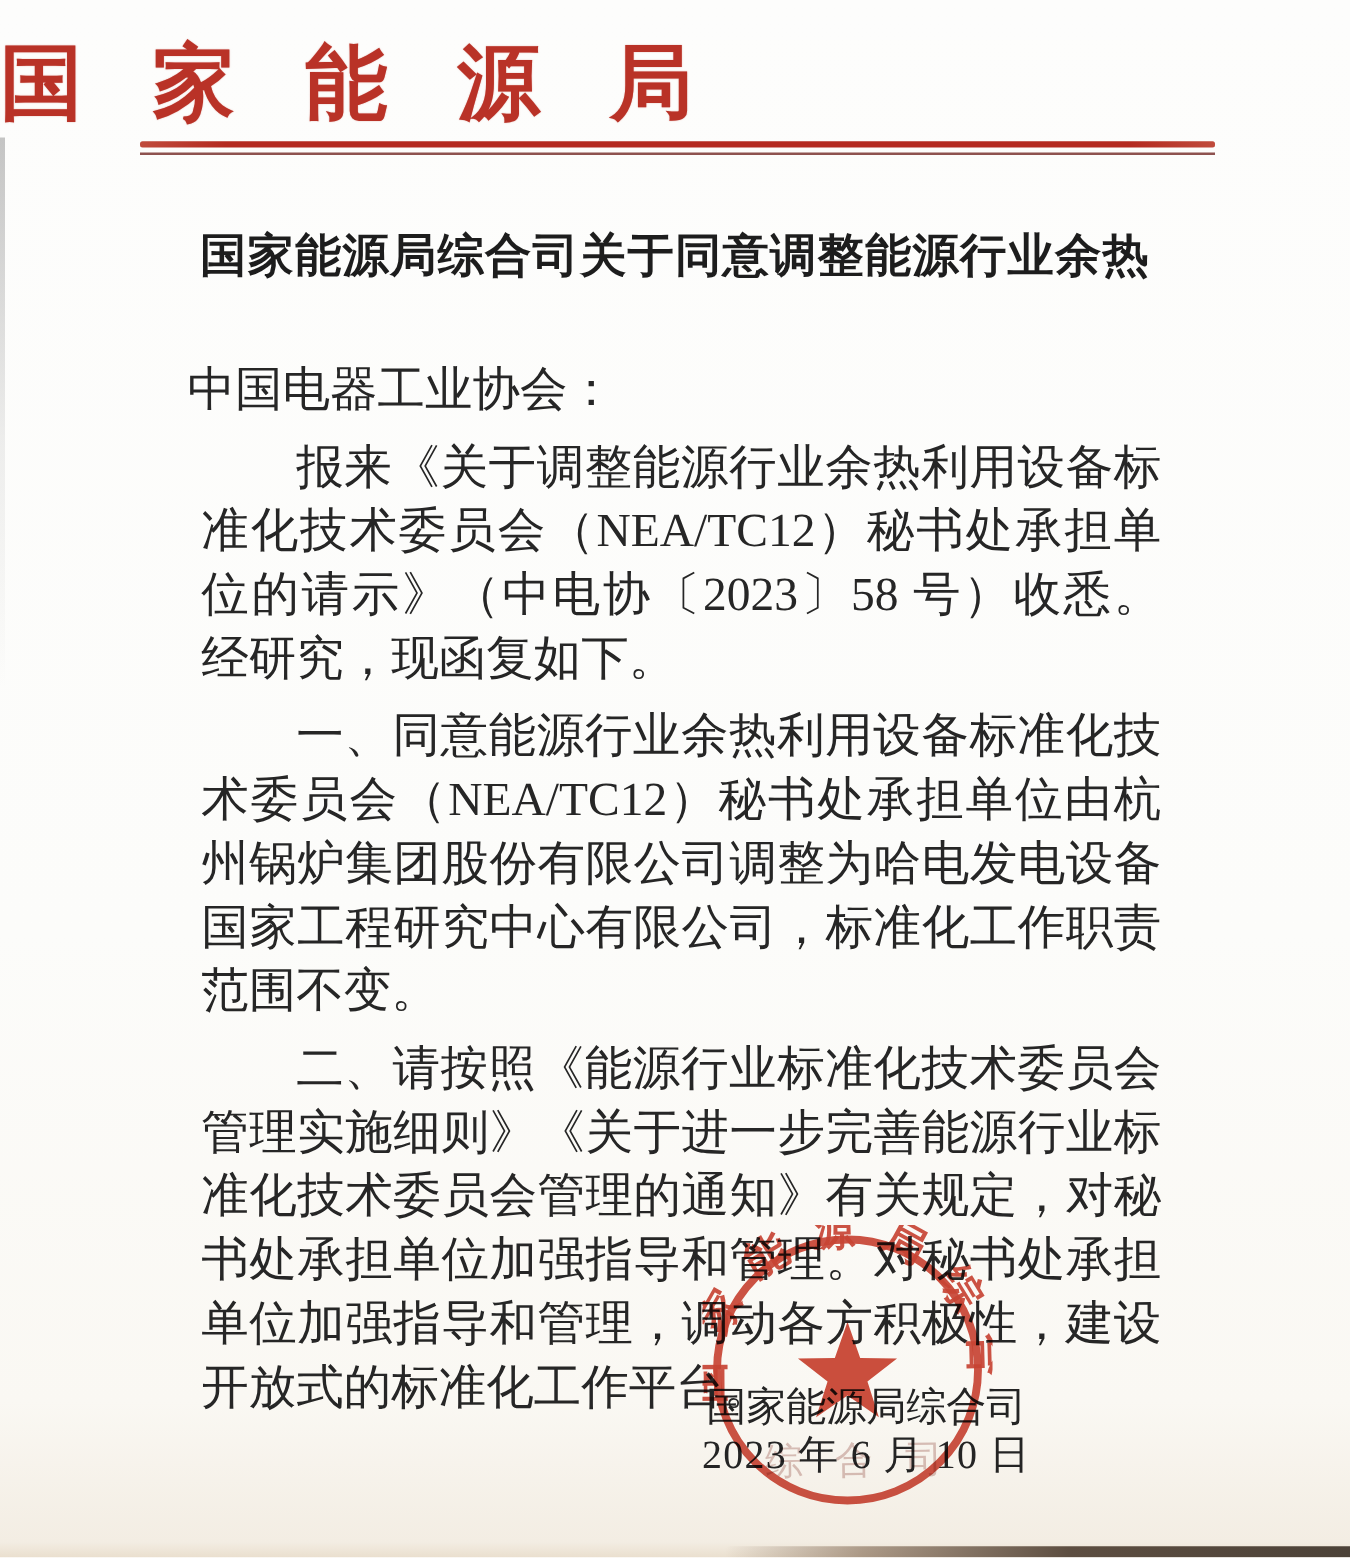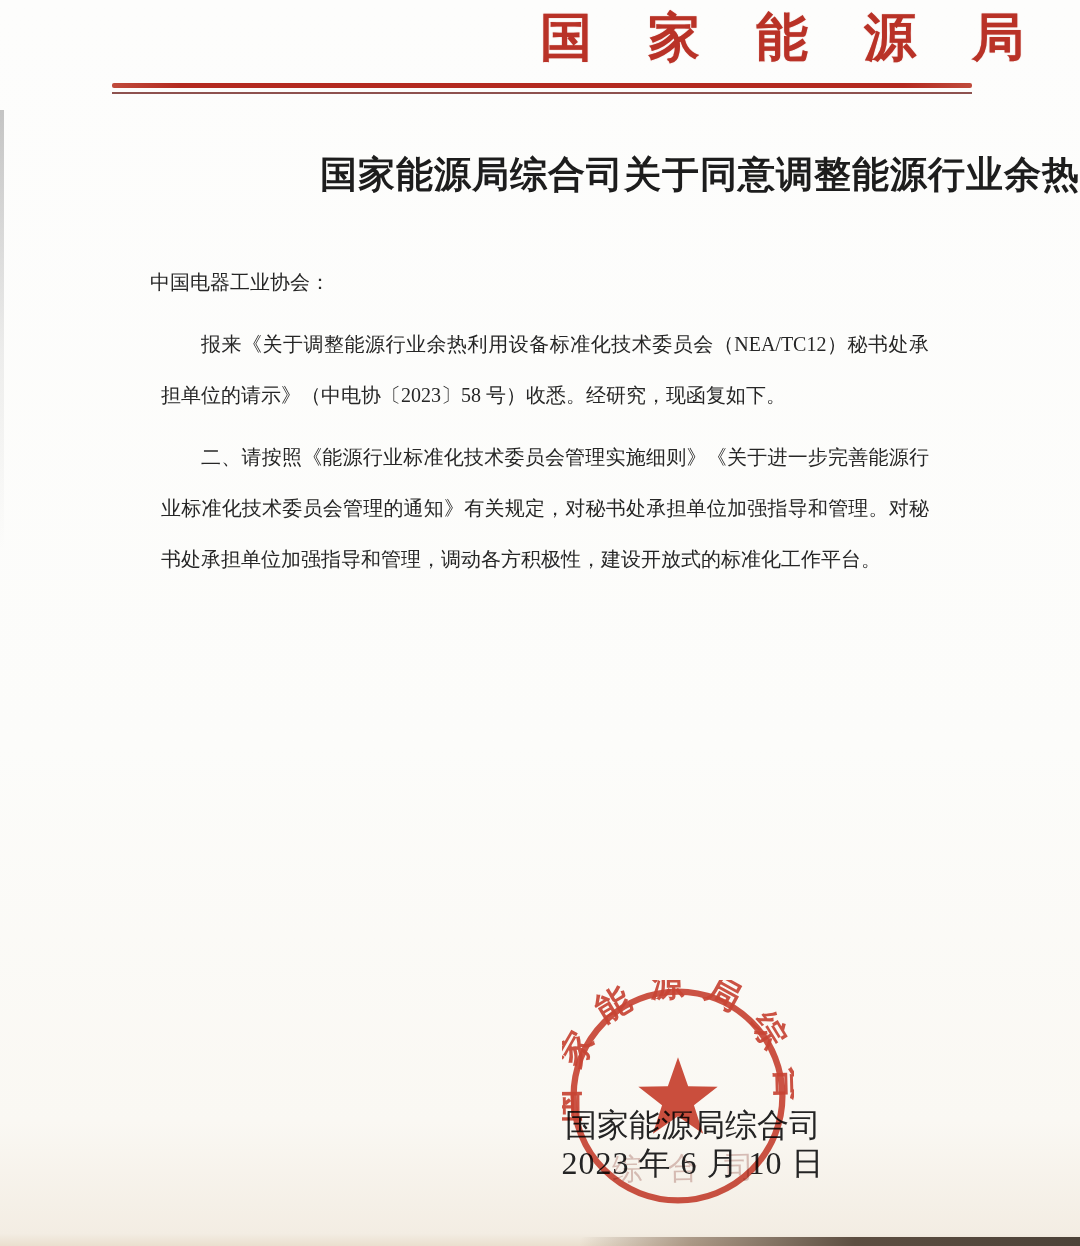--- a/index.html
+++ b/index.html
@@ -10,23 +10,24 @@
     position: relative;
     width: 1080px;
     height: 1246px;
     overflow: hidden;
     background: linear-gradient(180deg, #fdfdfc 0%, #fcfcfa 60%, #faf8f3 90%, #f3ede3 99%, #eadfce 100%);
     font-family: "Liberation Serif", "DejaVu Serif", serif;
   }
   
   .agency-header {
     margin: 0;
-    text-align: right;
+    padding-top: 30px;
+    text-align: left;
     color: #b93227;
-    font-size: 52px;
+    font-size: 66px;
     line-height: 76px;
     font-weight: bold;
     letter-spacing: 56px;
     text-shadow: 0 0 1px rgba(185,50,39,.55);
     white-space: nowrap;
   }
   .rule-wrap { margin: 7px 108px 0 112px; }
   .rule-thick {
     height: 5px;
     background: linear-gradient(90deg, #c04b3c 0%, #b42a20 8%, #b42a20 92%, #c04b3c 100%);
@@ -34,34 +35,34 @@
   }
   .rule-thin {
     height: 2px;
     margin-top: 4px;
     background: #7a3430;
     opacity: .85;
   }
   
   .doc-title {
     margin-top: 57px;
-    text-align: right;
+    text-align: center;
     color: #1d1d1d;
     font-family: "Liberation Sans", "DejaVu Sans", sans-serif;
     font-weight: bold;
     font-size: 37px;
     line-height: 47px;
     letter-spacing: 1px;
   }
   
   .doc-body {
     margin: 59px 140px 0 150px;
     width: 790px;
     color: #262626;
-    font-size: 20px;
+    font-size: 38px;
     line-height: 51px;
   }
   .salutation { margin: 0; }
   .para {
     margin: 11px;
     text-indent: 2em;
     text-align: justify;
     text-justify: inter-character;
   }
   
@@ -125,20 +126,21 @@
     <div class="rule-thin"></div>
   </div>
 
   <div class="doc-title">
     <div>国家能源局综合司关于同意调整能源行业余热</div>
   </div>
 
   <div class="doc-body">
     <p class="salutation">中国电器工业协会：</p>
     <p class="para">报来《关于调整能源行业余热利用设备标准化技术委员会（NEA/TC12）秘书处承担单位的请示》（中电协〔2023〕58 号）收悉。经研究，现函复如下。</p>
+    <p class="para">一、同意能源行业余热利用设备标准化技术委员会（NEA/TC12）秘书处承担单位由杭州锅炉集团股份有限公司调整为哈电发电设备国家工程研究中心有限公司，标准化工作职责范围不变。</p>
     <p class="para">二、请按照《能源行业标准化技术委员会管理实施细则》《关于进一步完善能源行业标准化技术委员会管理的通知》有关规定，对秘书处承担单位加强指导和管理。对秘书处承担单位加强指导和管理，调动各方积极性，建设开放式的标准化工作平台。</p>
   </div>
 
   <div class="sign-block">
     <div class="sign-name">国家能源局综合司</div>
     <div class="sign-date">2023 年 6 月 10 日</div>
   </div>
 
   <div class="seal-ghost-text">综合司</div>
 

